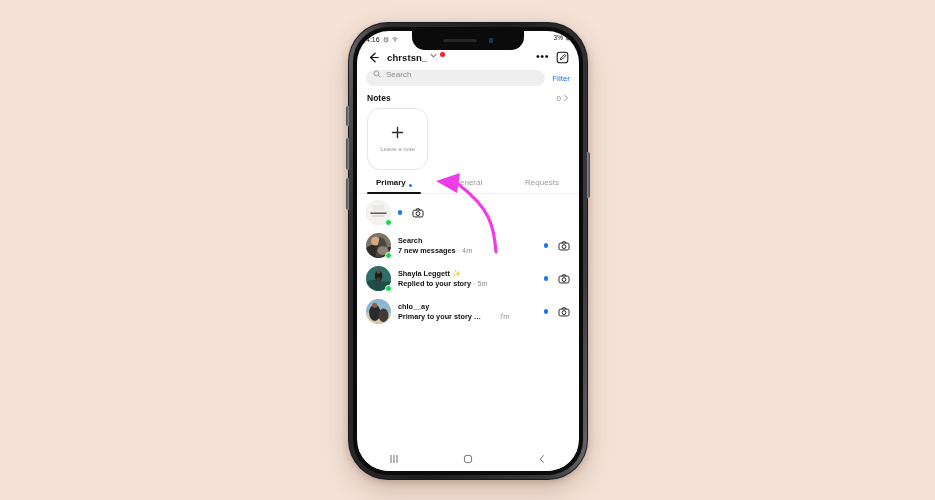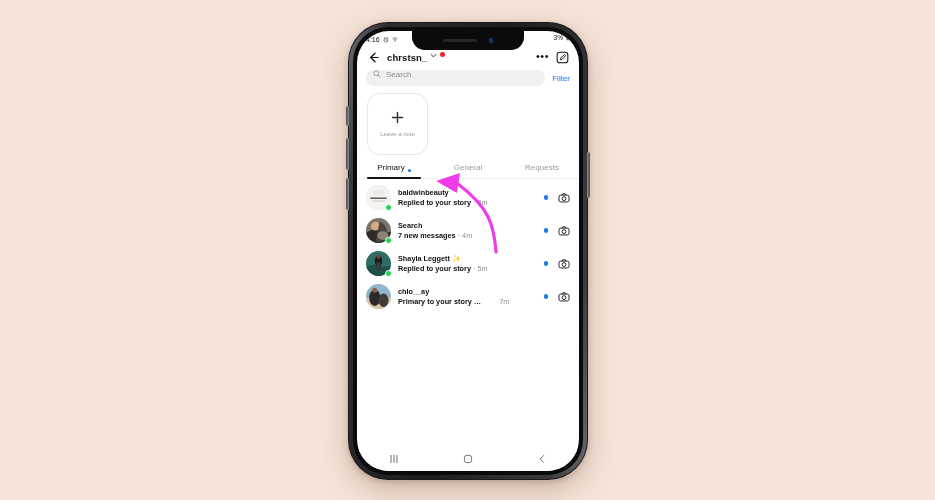--- a/index.html
+++ b/index.html
@@ -156,21 +156,21 @@
     position:relative;
   }
   .tab{
     flex:1; text-align:center;
     padding:4px 0 6px 0;
     font-size:8px;
     color:#9a9a9a;
     position:relative;
     display:flex; align-items:center; justify-content:center; gap:3px;
   }
-  .tab.active{ color:#111; font-weight:normal;align-items:flex-end; }
+  .tab.active{ color:#111; font-weight:bold;align-items:flex-end; }
   .tab.active::after{
     content:"";
     position:absolute; left:14%; right:14%; bottom:-1px;
     height:1.6px; background:#111; border-radius:1px;
   }
   .tab-dot{ width:3.2px; height:3.2px; border-radius:50%; background:#1877f2; }
 
   
   #message-list{ padding-top:2px; }
   .msg-row{
@@ -283,20 +283,29 @@
     <div id="search-box">
       <svg id="search-icon" viewBox="0 0 12 12">
         <circle cx="5" cy="5" r="3.6" fill="none" stroke="#8e8e8e" stroke-width="1.2"></circle>
         <path d="M7.8 7.8l3 3" stroke="#8e8e8e" stroke-width="1.2" stroke-linecap="round"></path>
       </svg>
       <span id="search-placeholder">Search</span>
     </div>
     <span id="filter-link">Filter</span>
   </div>
 
+  <div id="notes-header">
+    <span id="notes-title">Notes</span>
+    <div id="notes-count-wrap">
+      <span id="notes-count">0</span>
+      <svg id="notes-chevron" viewBox="0 0 8 10">
+        <path d="M2 1.5L6 5l-4 3.5" fill="none" stroke="#8e8e8e" stroke-width="1.2" stroke-linecap="round" stroke-linejoin="round"></path>
+      </svg>
+    </div>
+  </div>
 
   <div id="notes-strip">
     <div id="leave-note-card">
       <svg id="plus-icon" viewBox="0 0 14 14">
         <path d="M7 1.6v10.8M1.6 7h10.8" stroke="#2b2b2b" stroke-width="1.5" stroke-linecap="round"></path>
       </svg>
       <span id="leave-note-label">Leave a note</span>
     </div>
   </div>
 
@@ -317,28 +326,20 @@
 
     <div class="msg-row">
       <div class="avatar-wrap">
         <svg class="avatar" viewBox="0 0 40 40">
           <rect width="40" height="40" fill="#f4f3f1"></rect>
           <rect x="11" y="8" width="18" height="9" fill="#ece9e5"></rect>
           <rect x="7" y="20" width="26" height="2.2" fill="#4a4a4a"></rect>
           <rect x="10" y="25" width="20" height="1.2" fill="#b9b6b2"></rect>
         </svg>
         <span class="online-dot"></span>
-      </div>
-      <div class="msg-text">
-        <div class="msg-name bold">baldwinbeauty</div>
-        <div class="msg-sub">
-          <span>Replied to your story</span>
-          <span class="msg-time">·</span>
-          <span class="msg-time">4m</span>
-        </div>
       </div>
       <div class="msg-right">
         <span class="unread-dot"></span>
         <svg class="cam-icon" viewBox="0 0 20 20">
           <rect x="1.6" y="5.2" width="16.8" height="11.4" rx="3" fill="none" stroke="#111" stroke-width="1.5"></rect>
           <path d="M6.6 5.2l1.3-2.2h4.2l1.3 2.2" fill="none" stroke="#111" stroke-width="1.5" stroke-linejoin="round"></path>
           <circle cx="10" cy="11" r="3.2" fill="none" stroke="#111" stroke-width="1.5"></circle>
         </svg>
       </div>
     </div>

